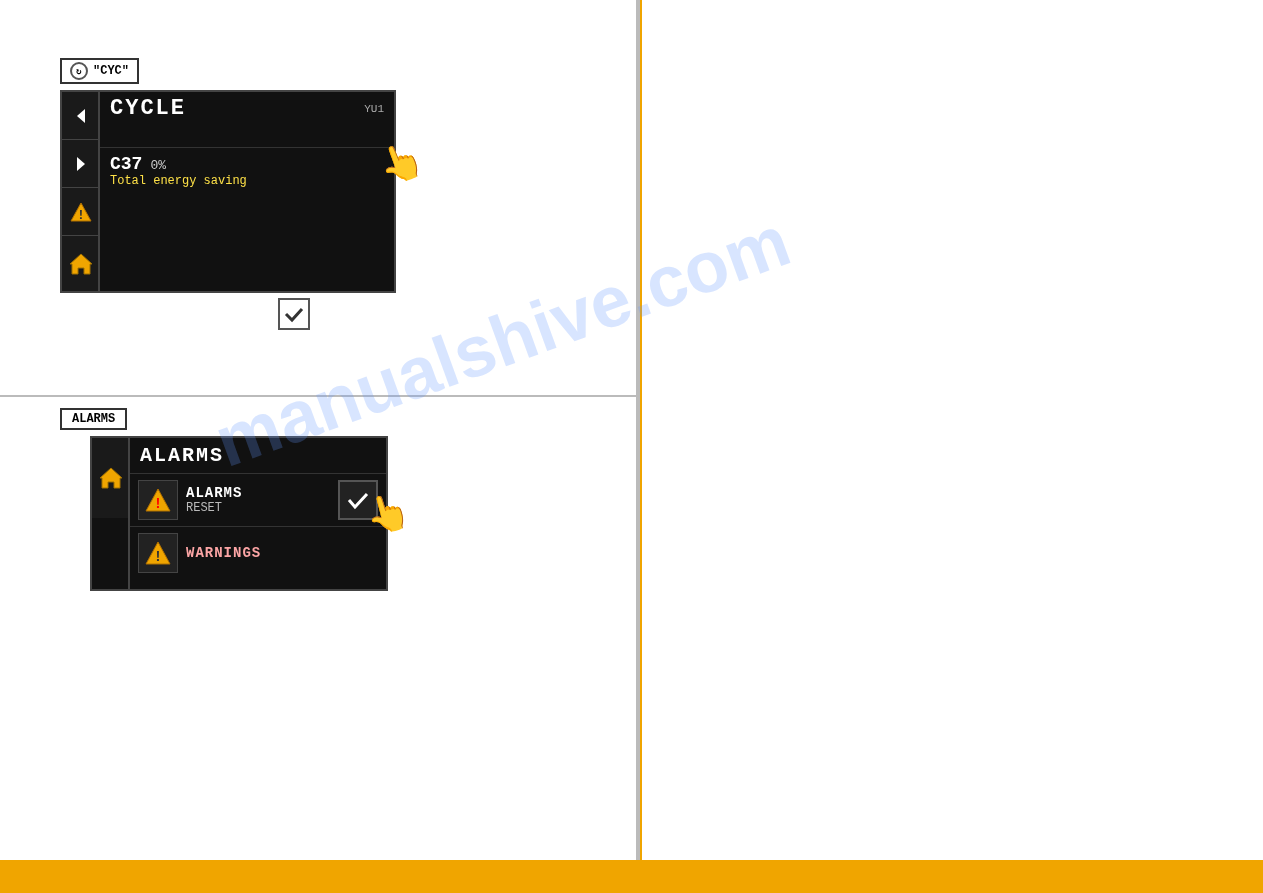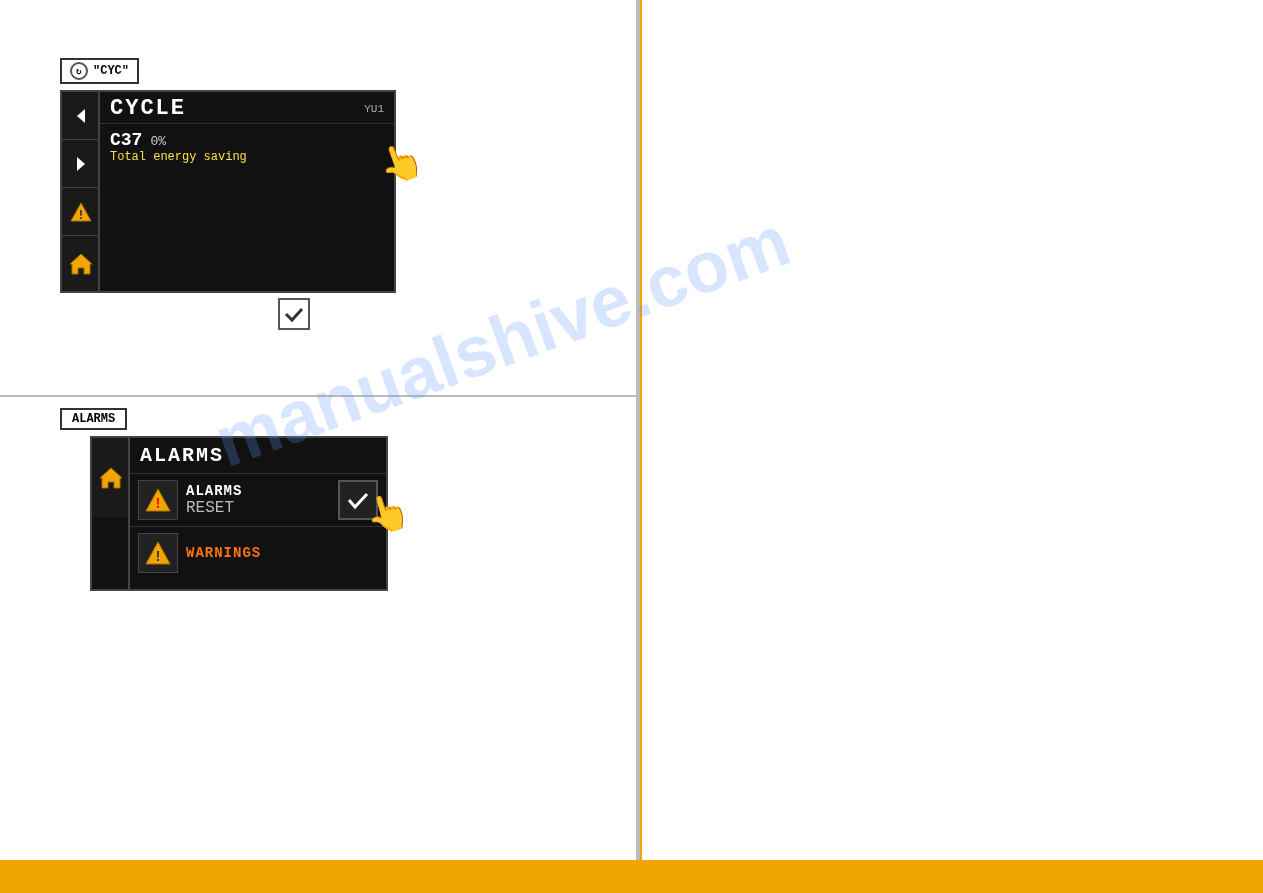--- a/index.html
+++ b/index.html
@@ -51,21 +51,21 @@
     </div>
 
     <div style="background:#111;width:298px;border:2px solid #444;color:white;position:relative;">
 
       <div style="display:flex;justify-content:space-between;align-items:center;padding:4px 10px 2px;">
         <span style="font-size:22px;font-weight:bold;letter-spacing:2px;color:white;font-family:'Courier New',monospace;">CYCLE</span>
         <span style="font-size:11px;color:#aaa;font-family:'Courier New',monospace;">YU1</span>
       </div>
 
 
-      <div style="border-top:1px solid #333;padding:6px 10px;display:flex;justify-content:space-between;align-items:center;">
+      <div style="border-top:1px solid #333;padding:6px 10px;display:flex;justify-content:space-between;align-items:center;margin-top:24px;">
         <div>
           <div style="display:flex;align-items:baseline;gap:8px;">
             <span style="font-size:18px;font-weight:bold;color:white;font-family:'Courier New',monospace;">C37</span>
             <span style="font-size:13px;color:#ccc;font-family:'Courier New',monospace;">0%</span>
           </div>
           <div style="font-size:12px;color:#fde047;font-family:'Courier New',monospace;">Total energy saving</div>
         </div>
       </div>
       <div style="height:20px;"></div>
 
@@ -109,38 +109,38 @@
       <div style="border-top:1px solid #333;padding:6px 8px;display:flex;align-items:center;justify-content:space-between;">
         <div style="display:flex;align-items:center;gap:8px;">
           <div style="width:40px;height:40px;background:#222;border:1px solid #444;display:flex;align-items:center;justify-content:center;">
             <svg width="28" height="26" viewBox="0 0 28 26">
               <polygon points="14,2 26,24 2,24" fill="#f0a500" stroke="#b07000" stroke-width="1"></polygon>
               <text x="14" y="21" text-anchor="middle" font-size="14" font-weight="bold" fill="red">!</text>
             </svg>
           </div>
           <div>
             <div style="font-size:14px;font-weight:bold;color:white;font-family:'Courier New',monospace;letter-spacing:1px;">ALARMS</div>
-            <div style="font-size:16px;color:#bbb;font-family:'Courier New',monospace;">RESET</div>
+            <div style="font-size:12px;color:#bbb;font-family:'Courier New',monospace;">RESET</div>
           </div>
         </div>
         <div style="width:40px;height:40px;border:2px solid #555;background:#222;display:flex;align-items:center;justify-content:center;position:relative;">
           <svg width="26" height="26" viewBox="0 0 26 26">
             <polyline points="4,13 10,20 22,7" fill="none" stroke="white" stroke-width="3"></polyline>
           </svg>
         </div>
       </div>
 
       <div style="border-top:1px solid #333;padding:6px 8px;display:flex;align-items:center;gap:8px;">
         <div style="width:40px;height:40px;background:#222;border:1px solid #444;display:flex;align-items:center;justify-content:center;">
           <svg width="28" height="26" viewBox="0 0 28 26">
             <polygon points="14,2 26,24 2,24" fill="#f0a500" stroke="#b07000" stroke-width="1"></polygon>
             <text x="14" y="21" text-anchor="middle" font-size="14" font-weight="bold" fill="#333">!</text>
           </svg>
         </div>
-        <div style="font-size:14px;font-weight:bold;color:#f97316;font-family:'Courier New',monospace;letter-spacing:1px;">WARNINGS</div>
+        <div style="font-size:14px;font-weight:bold;color:#fca5a5;font-family:'Courier New',monospace;letter-spacing:1px;">WARNINGS</div>
       </div>
 
       <div style="height:10px;"></div>
 
       <div style="position:absolute;right:-25px;top:55px;font-size:36px;transform:rotate(-15deg);pointer-events:none;">
         👆
       </div>
     </div>
   </div>
 </div>

